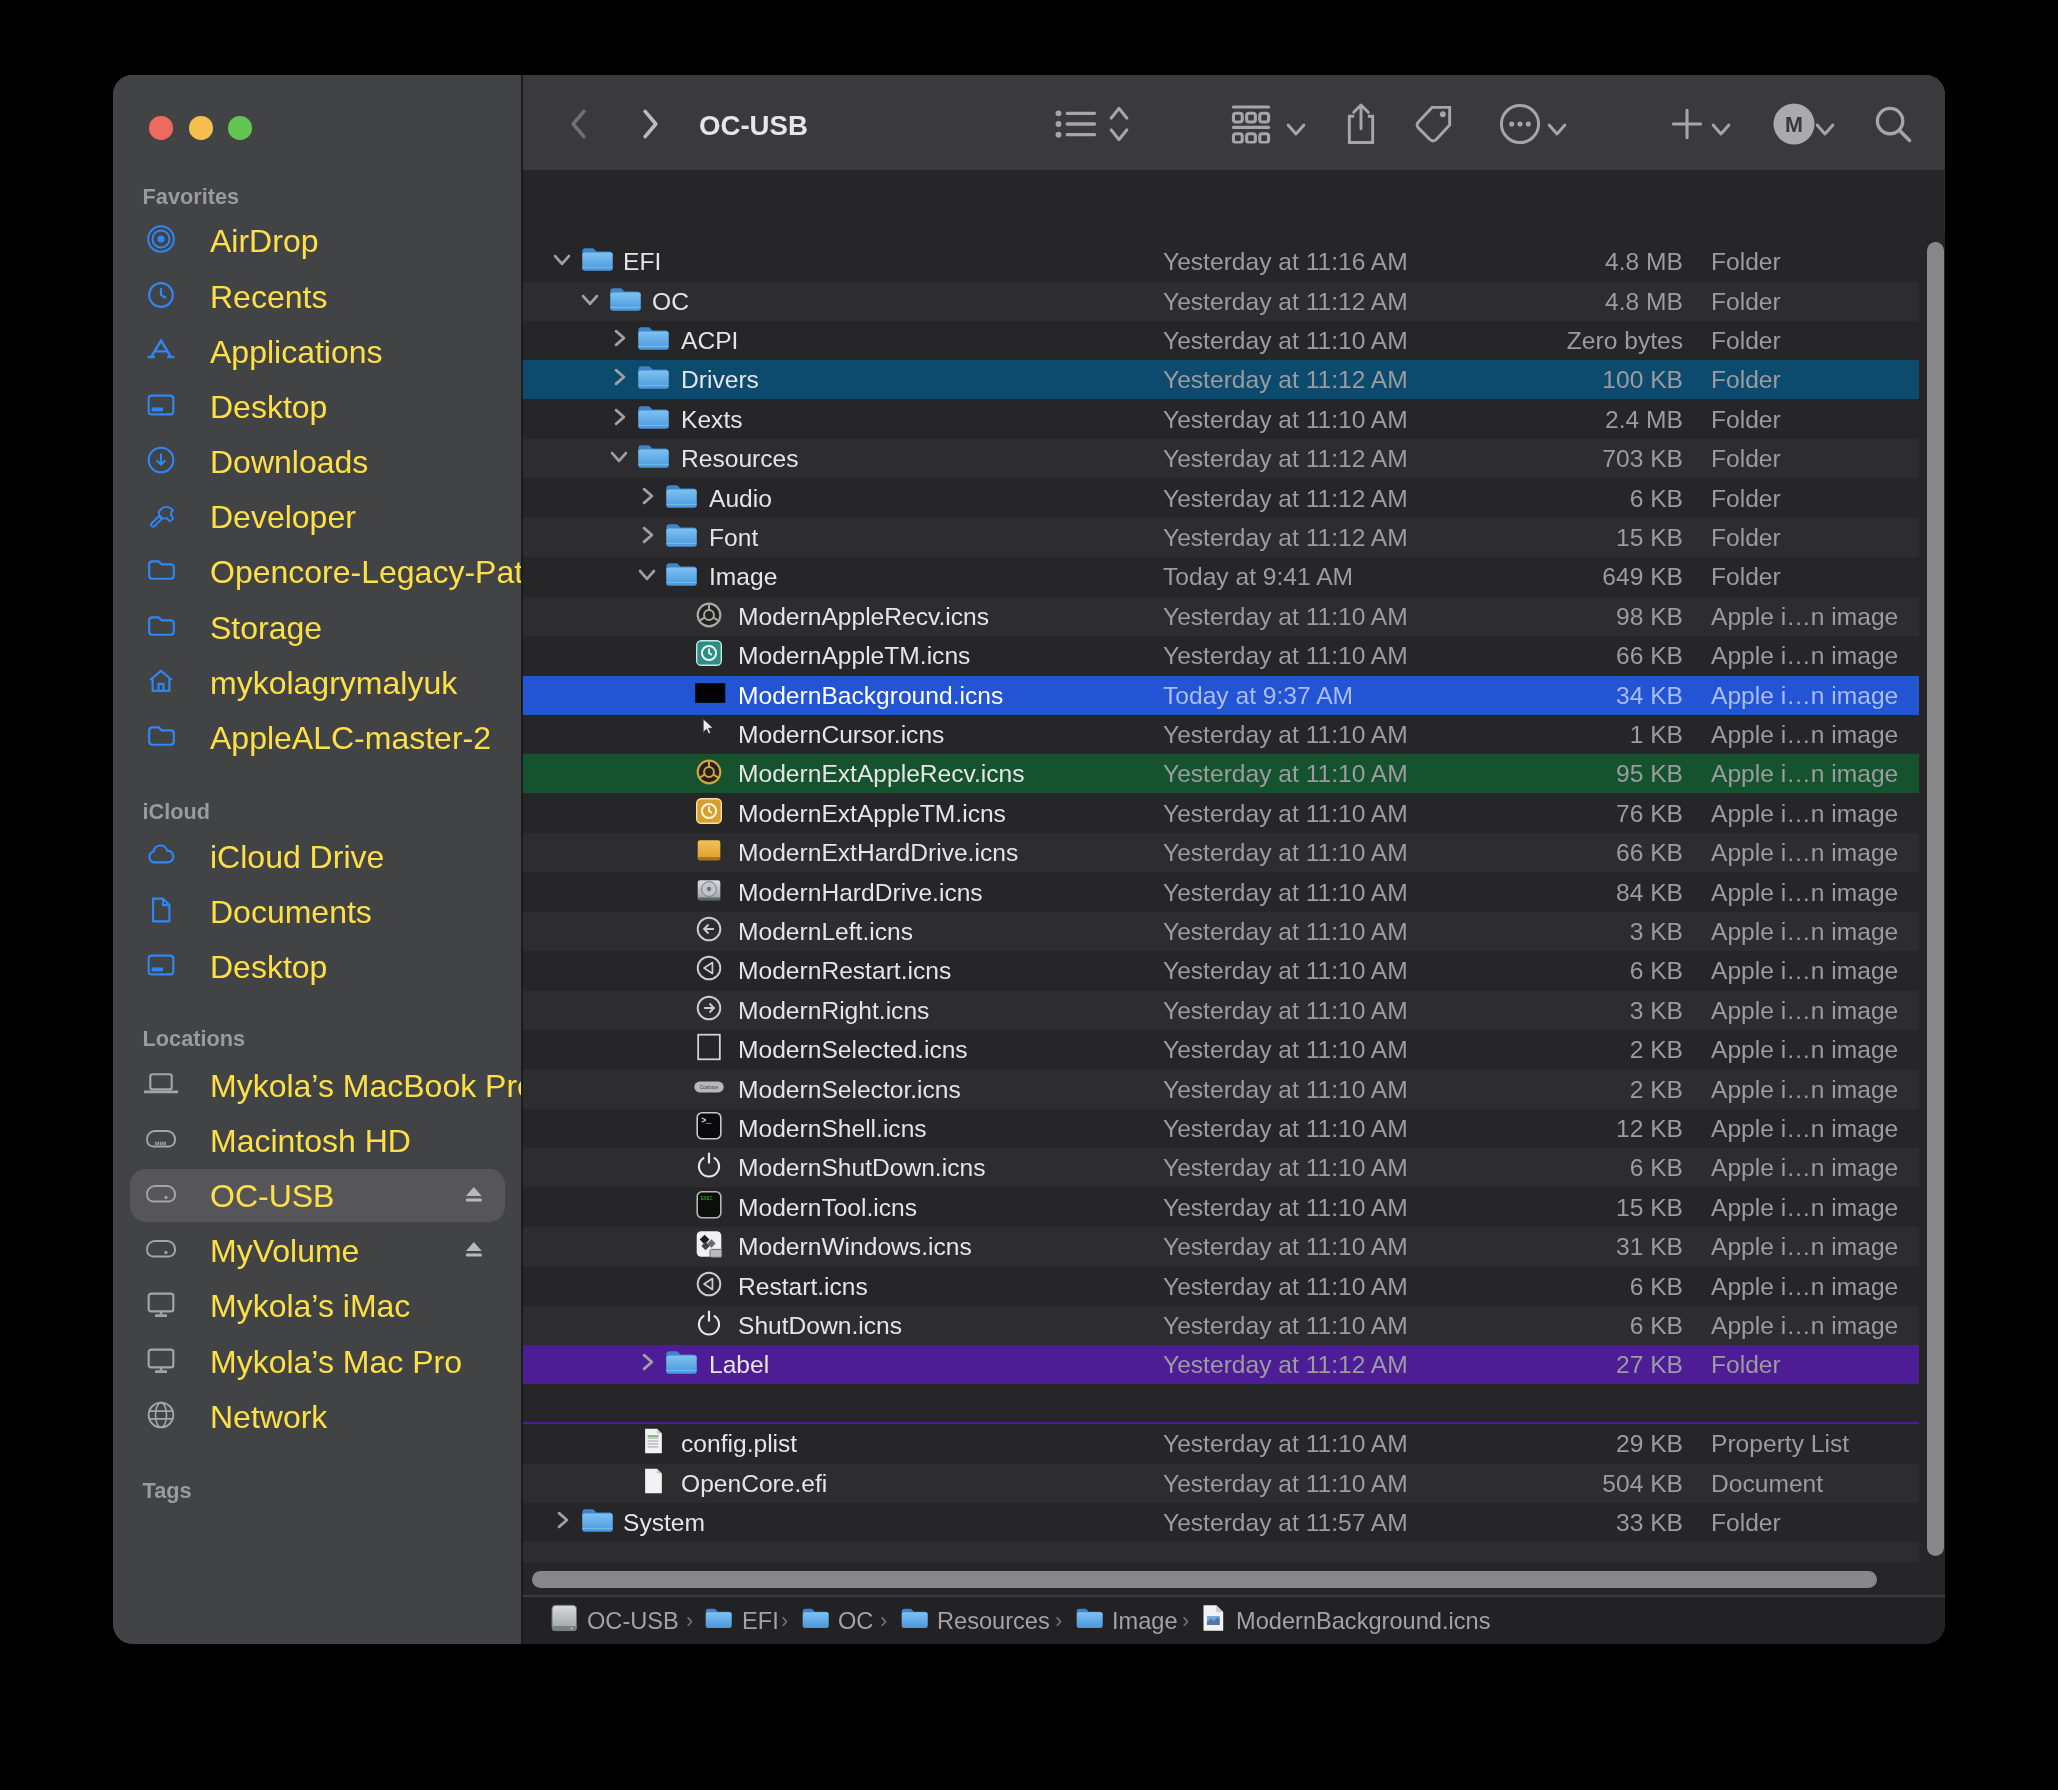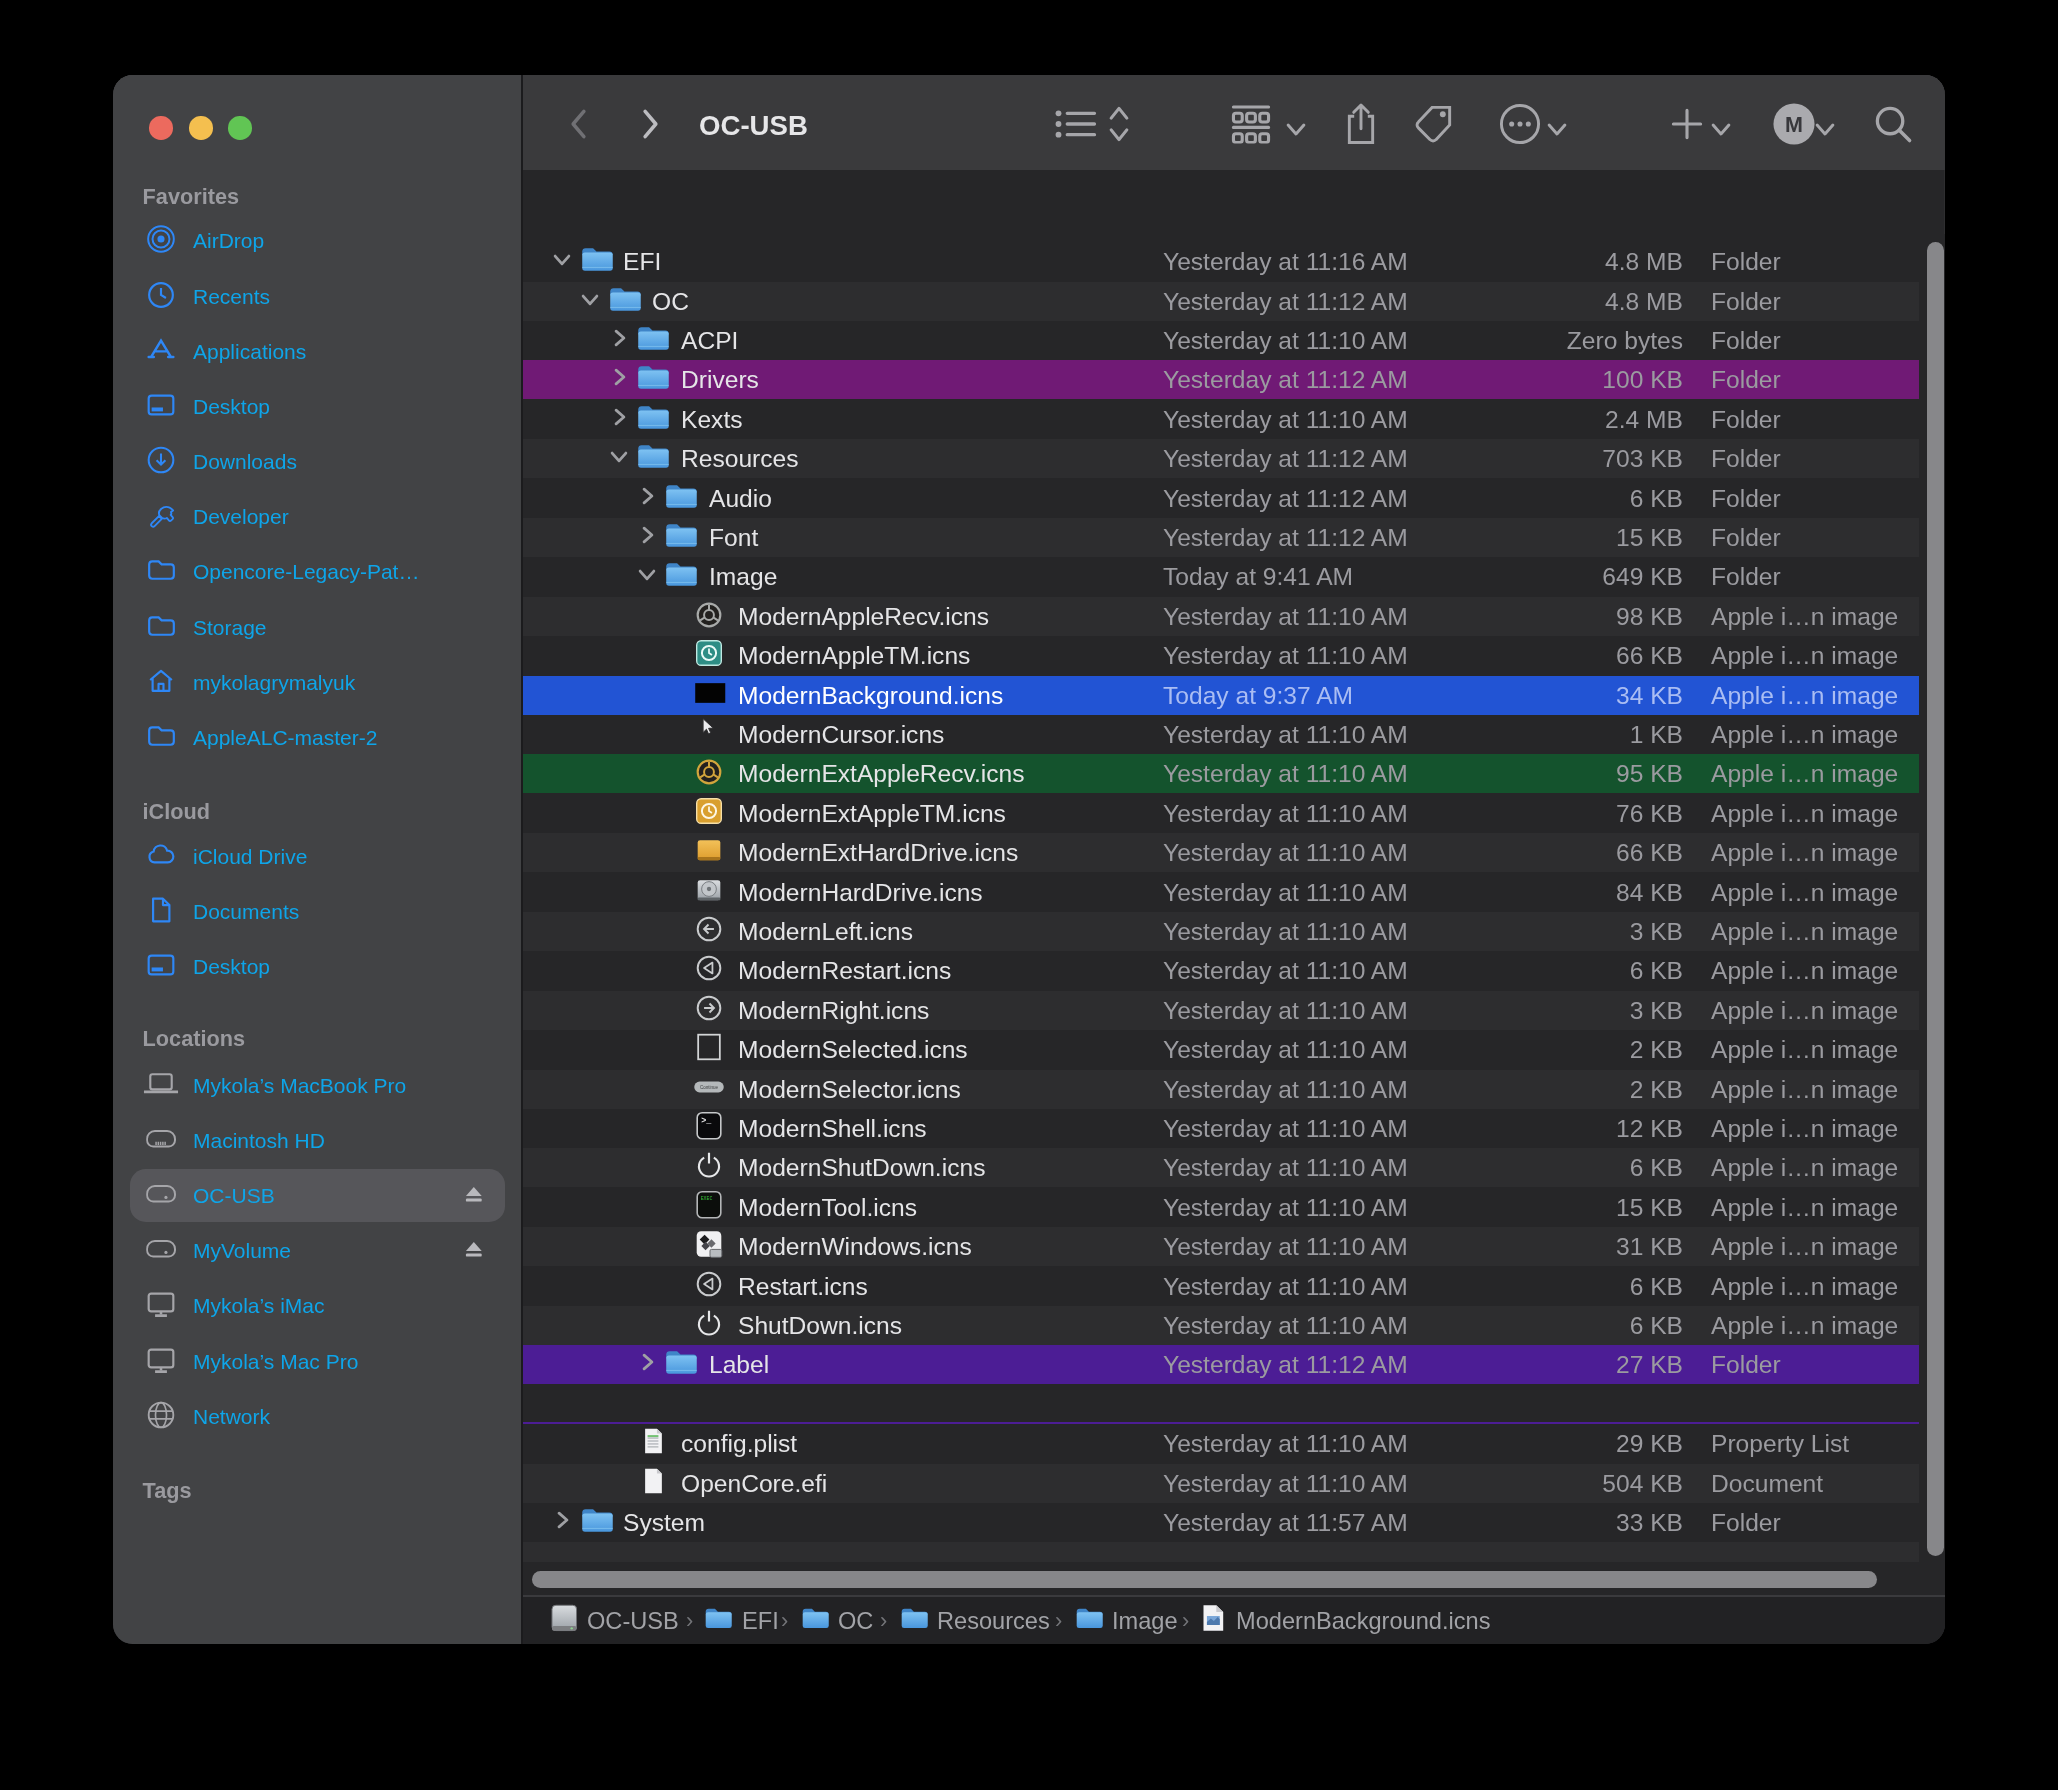--- a/index.html
+++ b/index.html
@@ -6,21 +6,21 @@
 body { font-family:"Liberation Sans",sans-serif; -webkit-font-smoothing:antialiased; }
 .abs { position:absolute; }
 #win { position:absolute; left:113px; top:75px; width:1832px; height:1569px;
   background:#262628; border-radius:19.7px; overflow:hidden;
   box-shadow: inset 0 1px 0 rgba(255,255,255,0.14), inset 0 0 0 1px rgba(255,255,255,0.04); }
 #sidebar { position:absolute; left:0; top:0; width:408px; height:1569px; background:#424345; }
 #content { position:absolute; left:408px; top:0; width:1424px; height:1569px; }
 #sepline { position:absolute; left:408px; top:0; width:2px; height:1569px; background:#1b1b1d; }
 .tl { position:absolute; width:23.6px; height:23.6px; border-radius:50%; top:41px; }
 .sblabel { position:absolute; left:29.6px; font-size:21.7px; font-weight:700; color:#9a9a9f; transform:translateY(-50%); }
-.sbrow { position:absolute; left:80px; font-size:21px; color:#0ea5e9; transform:translateY(-50%); white-space:nowrap; }
+.sbrow { position:absolute; left:97px; font-size:32px; color:#fde047; transform:translateY(-50%); white-space:nowrap; }
 .sbicon { position:absolute; left:48px; transform:translate(-50%,-50%); }
 #toolbar { position:absolute; left:0; top:0; width:1424px; height:95px; background:#3a3a3c; }
 #hdr { position:absolute; left:0; top:95px; width:1424px; height:62px; background:#29292b;
   border-bottom:2px solid #404043; font-size:21.7px; color:#a2a2a7; }
 .hsep { position:absolute; top:16.7px; width:2px; height:29.6px; background:#47474a; }
 #vp { position:absolute; left:0; top:159px; width:1424px; height:1329px; overflow:hidden; background:#262628; }
 .row { position:absolute; left:0; width:1398px; height:39px; font-size:24.6px; color:#e5e5e7; }
 .row .nm { position:absolute; top:0; line-height:39px; white-space:nowrap; }
 .row .dt,.row .kd { position:absolute; top:0; line-height:39px; color:#9b9ba0; white-space:nowrap; }
 .row .sz { position:absolute; top:0; line-height:39px; color:#9b9ba0; width:276px; text-align:right; }
@@ -281,21 +281,21 @@
 <defs></defs>
 <path d="M1.5 6 q0 -3.5 3.5 -3.5 h7.5 l3.5 3.5 h13 q3.5 0 3.5 3.5 v0 h-31 z" fill="#3f85c8"></path>
 <rect x="1.5" y="6.8" width="31" height="18.7" rx="2.8" fill="url(#gfold)"></rect>
 <rect x="1.5" y="21.5" width="31" height="1.2" fill="#8ecdf4" opacity="0.55"></rect>
 </svg></div>
 <span class="nm" style="left:160px">ACPI</span>
 <span class="dt">Yesterday at 11:10 AM</span>
           <span class="sz">Zero bytes</span>
           <span class="kd">Folder</span>
 </div>
-<div class="row" style="top:126px;background:#701a75;">
+<div class="row" style="top:126px;background:#0c4a6e;">
 <div class="chev" style="left:98px"><svg width="23.6" height="23.6" viewBox="0 0 24 24">
               <path d="M9 5 L17 12 L9 19" fill="none" stroke="#9fa0a4" stroke-width="2.8" stroke-linecap="round" stroke-linejoin="round"></path>
             </svg></div>
 <div class="icn" style="left:132px"><svg width="32.5" height="26.6" viewBox="0 0 33 27">
 <defs></defs>
 <path d="M1.5 6 q0 -3.5 3.5 -3.5 h7.5 l3.5 3.5 h13 q3.5 0 3.5 3.5 v0 h-31 z" fill="#3f85c8"></path>
 <rect x="1.5" y="6.8" width="31" height="18.7" rx="2.8" fill="url(#gfold)"></rect>
 <rect x="1.5" y="21.5" width="31" height="1.2" fill="#8ecdf4" opacity="0.55"></rect>
 </svg></div>
 <span class="nm" style="left:160px">Drivers</span>

